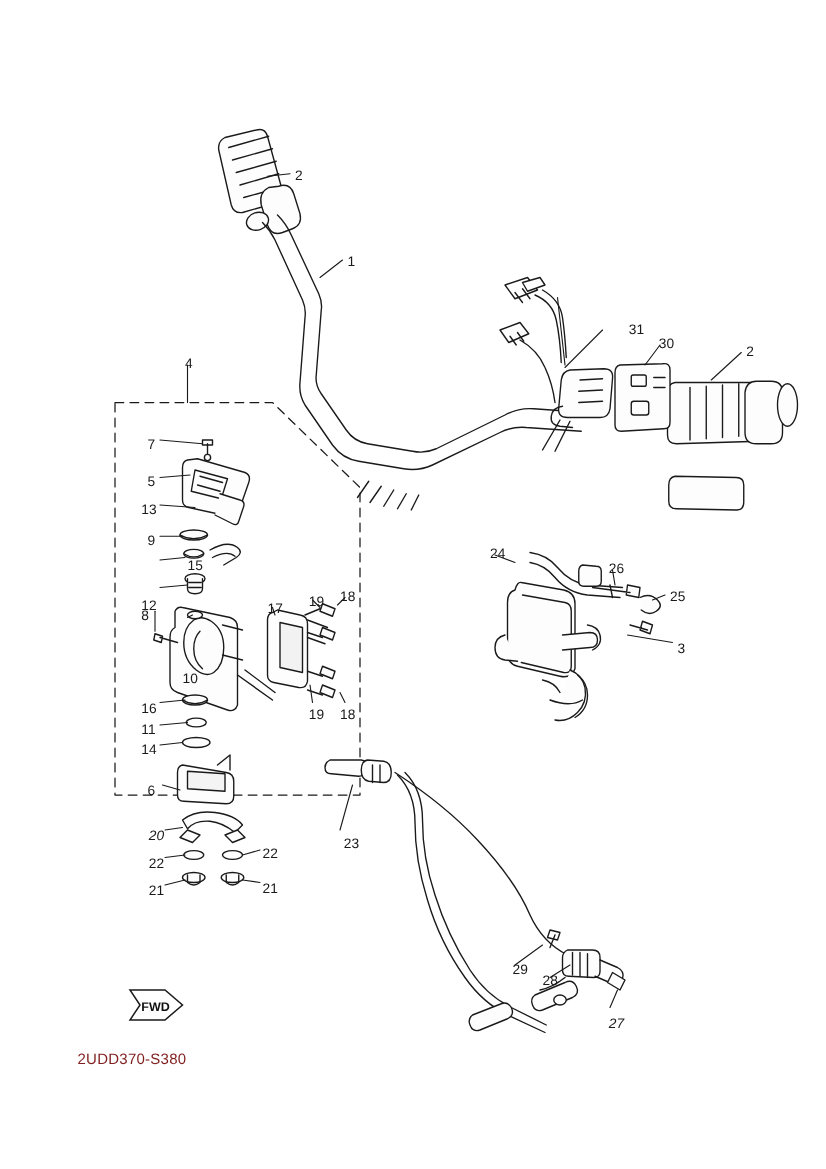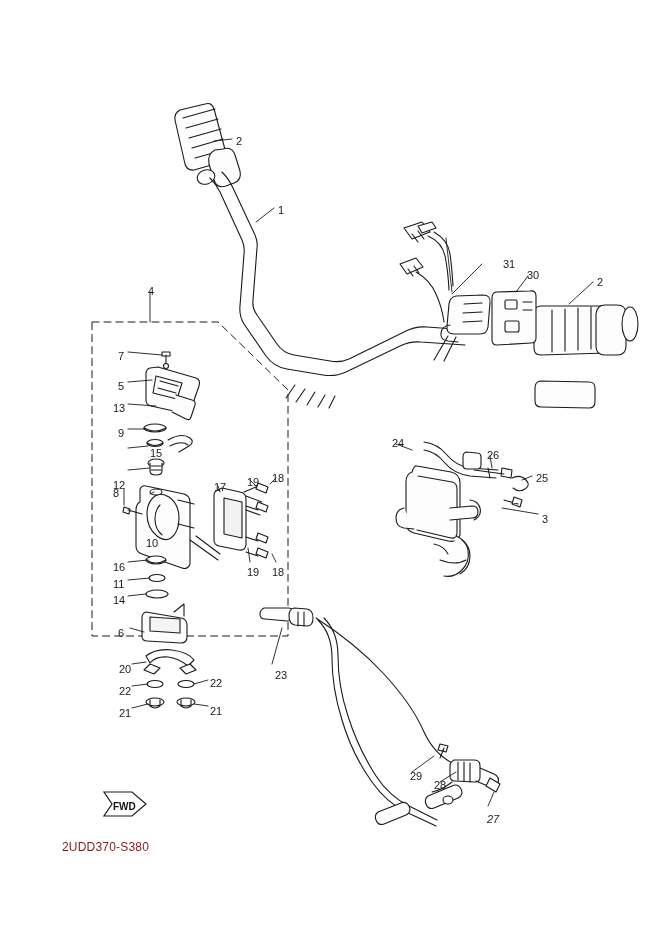--- a/index.html
+++ b/index.html
@@ -245,21 +245,21 @@
     <div class="callout" style="left: 214px; top: 481px;">17</div>
     <div class="callout" style="left: 247px; top: 476px;">19</div>
     <div class="callout" style="left: 272px; top: 472px;">18</div>
     <div class="callout" style="left: 542px; top: 513px;">3</div>
     <div class="callout" style="left: 113px; top: 561px;">16</div>
     <div class="callout" style="left: 113px; top: 578px;">11</div>
     <div class="callout" style="left: 113px; top: 594px;">14</div>
     <div class="callout" style="left: 247px; top: 566px;">19</div>
     <div class="callout" style="left: 272px; top: 566px;">18</div>
     <div class="callout" style="left: 118px; top: 627px;">6</div>
-    <div class="callout" style="left: 119px; top: 663px;">20</div>
+    <div class="callout" style="left: 119px; top: 663px; font-style: italic;">20</div>
     <div class="callout" style="left: 119px; top: 685px;">22</div>
     <div class="callout" style="left: 210px; top: 677px;">22</div>
     <div class="callout" style="left: 119px; top: 707px;">21</div>
     <div class="callout" style="left: 210px; top: 705px;">21</div>
     <div class="callout" style="left: 275px; top: 669px;">23</div>
     <div class="callout" style="left: 410px; top: 770px;">29</div>
     <div class="callout" style="left: 434px; top: 779px;">28</div>
     <div class="callout" style="left: 487px; top: 813px; font-style: italic;">27</div>
   </div>
 

